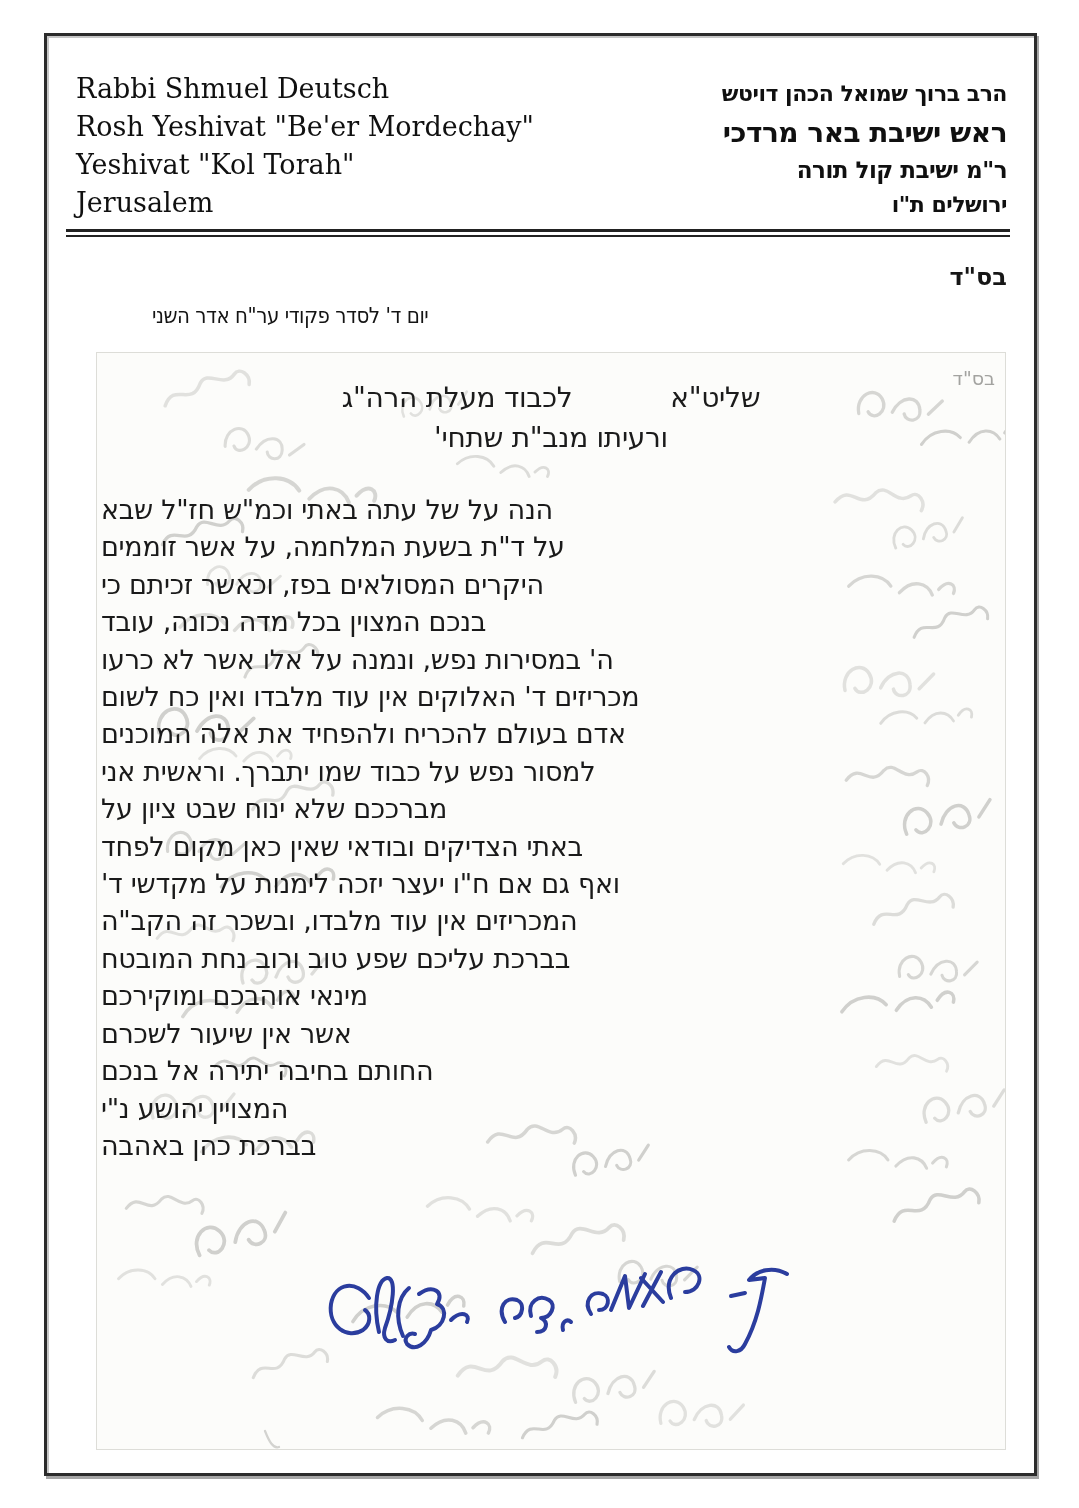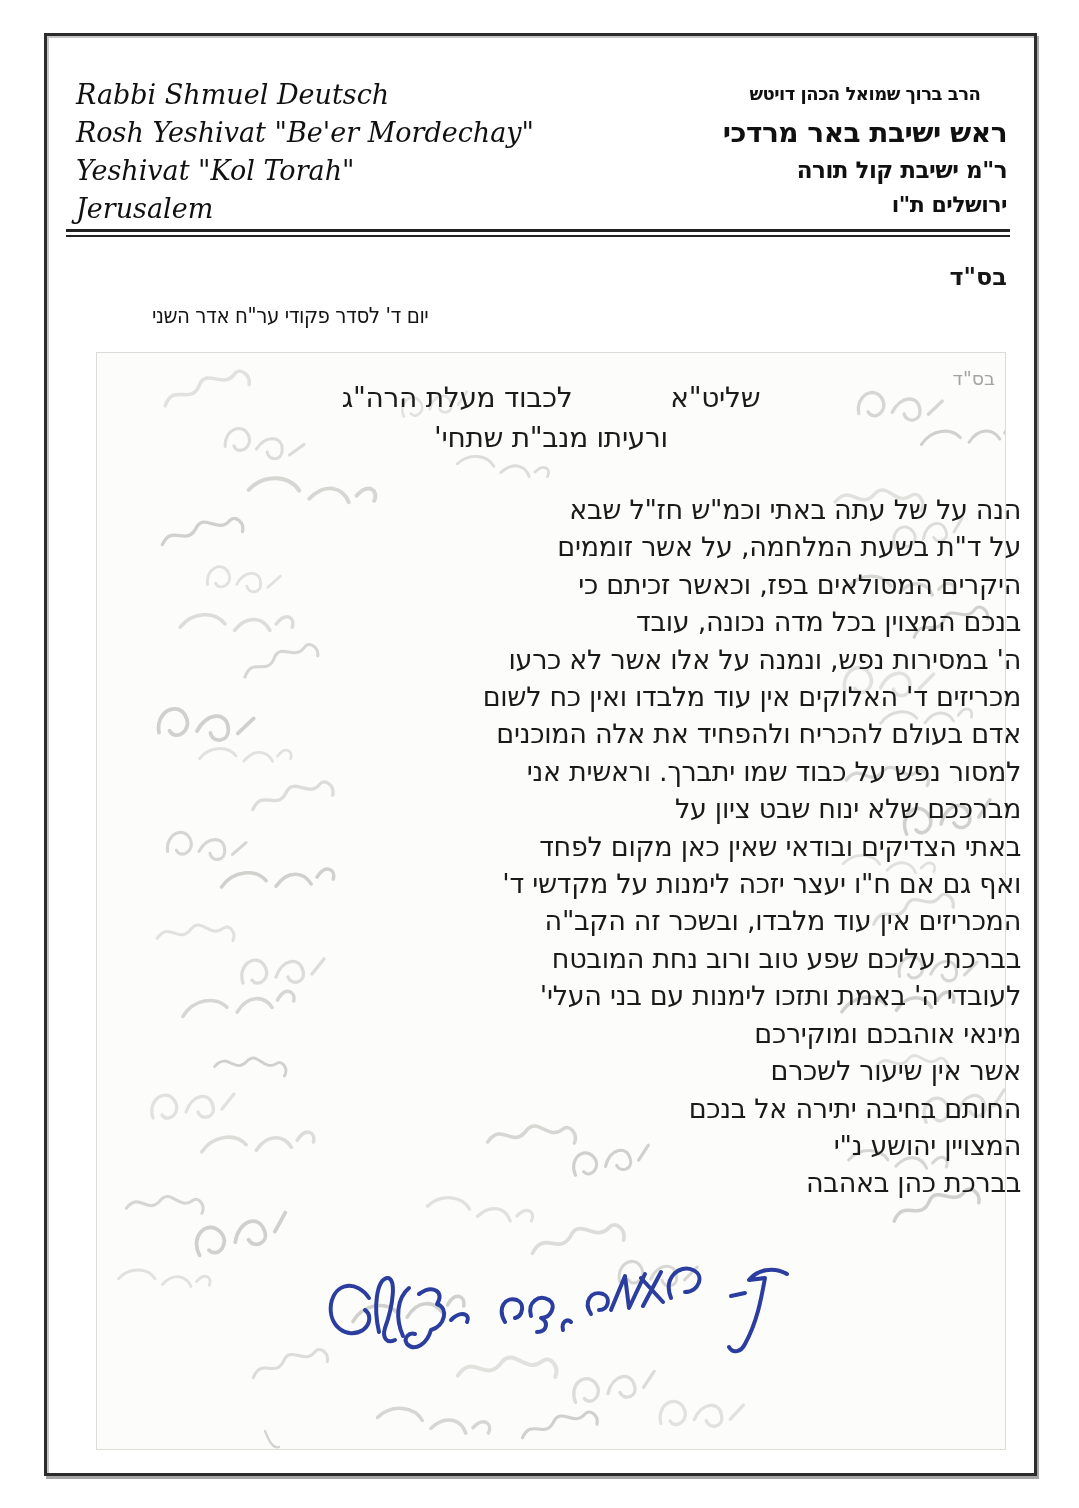--- a/index.html
+++ b/index.html
@@ -3,45 +3,45 @@
 <meta charset="utf-8">
 <style>
   html,body{margin:0;padding:0;background:#ffffff;}
   .page{position:relative;width:1079px;height:1508px;background:#fff;overflow:hidden;
         font-family:"DejaVu Sans",sans-serif;color:#161616;}
   .frame{position:absolute;left:44px;top:33px;width:987px;height:1437px;
          border:3px solid #2b2b2b;
          box-shadow:inset 2px 2px 0 0 #c6c6c6, 2px 3px 0 0 #a5a5a5;
          background:#fff;}
   
-  .lh-en{position:absolute;left:76px;top:76px;font-family:"DejaVu Serif",serif;
-         font-style:italic;font-size:27px;line-height:38px;color:#101010;}
+  .lh-en{position:absolute;left:76px;top:70px;font-family:"DejaVu Serif",serif;
+         font-size:27px;line-height:38px;color:#101010;}
   
   .lh-he{position:absolute;right:72px;top:74px;text-align:right;direction:rtl;
          font-weight:bold;color:#101010;letter-spacing:-0.5px;}
-  .lh-he div:nth-child(1){font-size:18px;line-height:40px;text-align:center;}
+  .lh-he div:nth-child(1){font-size:22px;line-height:40px;text-align:center;}
   .lh-he div:nth-child(2){font-size:28px;line-height:38px;}
   .lh-he div:nth-child(3){font-size:23px;line-height:36px;}
   .lh-he div:nth-child(4){font-size:22px;line-height:34px;}
   .rule{position:absolute;left:66px;top:229px;width:944px;height:3px;
         border-top:3px solid #222;border-bottom:2px solid #222;}
   .bsd{position:absolute;right:72px;top:263px;font-size:24px;font-weight:bold;direction:rtl;}
   .dateline{position:absolute;left:152px;top:303px;font-size:22px;direction:rtl;
             letter-spacing:-0.5px;transform:scaleX(0.9);transform-origin:left top;color:#141414;}
   
   .scan{position:absolute;left:96px;top:352px;width:908px;height:1096px;
         background:#fcfcfa;border:1px solid #ddddd8;}
   .scan-bsd{position:absolute;right:10px;top:14px;font-size:19px;color:#a3a3a0;direction:rtl;}
   .salutation{position:absolute;left:0;top:28px;width:100%;display:flex;
               justify-content:center;align-items:baseline;gap:98px;
               font-size:28px;color:#1b1b1b;letter-spacing:-0.3px;}
   .salutation span{direction:rtl;unicode-bidi:isolate;}
   .salutation2{position:absolute;left:0;top:68px;width:100%;text-align:center;
                direction:rtl;font-size:28px;color:#1b1b1b;letter-spacing:-0.3px;}
-  .body-lines{position:absolute;left:16px;top:138px;width:100%;text-align:right;}
+  .body-lines{position:absolute;left:4px;top:138px;width:100%;text-align:left;}
   .bline{font-size:27px;line-height:37.4px;color:#1a1a1a;letter-spacing:-0.3px;direction:rtl;}
   .bleed{position:absolute;left:0;top:0;width:908px;height:1096px;pointer-events:none;}
   .sig{position:absolute;left:194px;top:903px;width:500px;height:110px;}
   .sig path{fill:none;stroke-width:4;stroke-linecap:round;stroke-linejoin:round;}
   .bleed path, .bleed use{fill:none;stroke-width:2.2;stroke-linecap:round;}
 </style>
 </head>
 <body>
 
 <div class="page">
@@ -146,21 +146,20 @@
         <div class="bline" dir="rtl">בנכם המצוין בכל מדה נכונה, עובד</div>
         <div class="bline" dir="rtl">ה' במסירות נפש, ונמנה על אלו אשר לא כרעו</div>
         <div class="bline" dir="rtl">מכריזים ד' האלוקים אין עוד מלבדו ואין כח לשום</div>
         <div class="bline" dir="rtl">אדם בעולם להכריח ולהפחיד את אלה המוכנים</div>
         <div class="bline" dir="rtl">למסור נפש על כבוד שמו יתברך. וראשית אני</div>
         <div class="bline" dir="rtl">מברככם שלא ינוח שבט ציון על</div>
         <div class="bline" dir="rtl">באתי הצדיקים ובודאי שאין כאן מקום לפחד</div>
         <div class="bline" dir="rtl">ואף גם אם ח"ו יעצר יזכה לימנות על מקדשי ד'</div>
         <div class="bline" dir="rtl">המכריזים אין עוד מלבדו, ובשכר זה הקב"ה</div>
         <div class="bline" dir="rtl">בברכת עליכם שפע טוב ורוב נחת המובטח</div>
-        <div class="bline" dir="rtl">לעובדי ה' באמת ותזכו לימנות עם בני העלי'</div>
         <div class="bline" dir="rtl">מינאי אוהבכם ומוקירכם</div>
         <div class="bline" dir="rtl">אשר אין שיעור לשכרם</div>
         <div class="bline" dir="rtl">החותם בחיבה יתירה אל בנכם</div>
         <div class="bline" dir="rtl">המצויין יהושע נ"י</div>
         <div class="bline" dir="rtl">בברכת כהן באהבה</div>
       </div>
 
     <svg class="sig" viewBox="0 0 500 110">
       <g stroke="#2b3d9e">
         <path d="M78,42 C66,24 44,26 40,48 C37,70 56,84 72,74 C80,68 80,58 74,54"></path>

